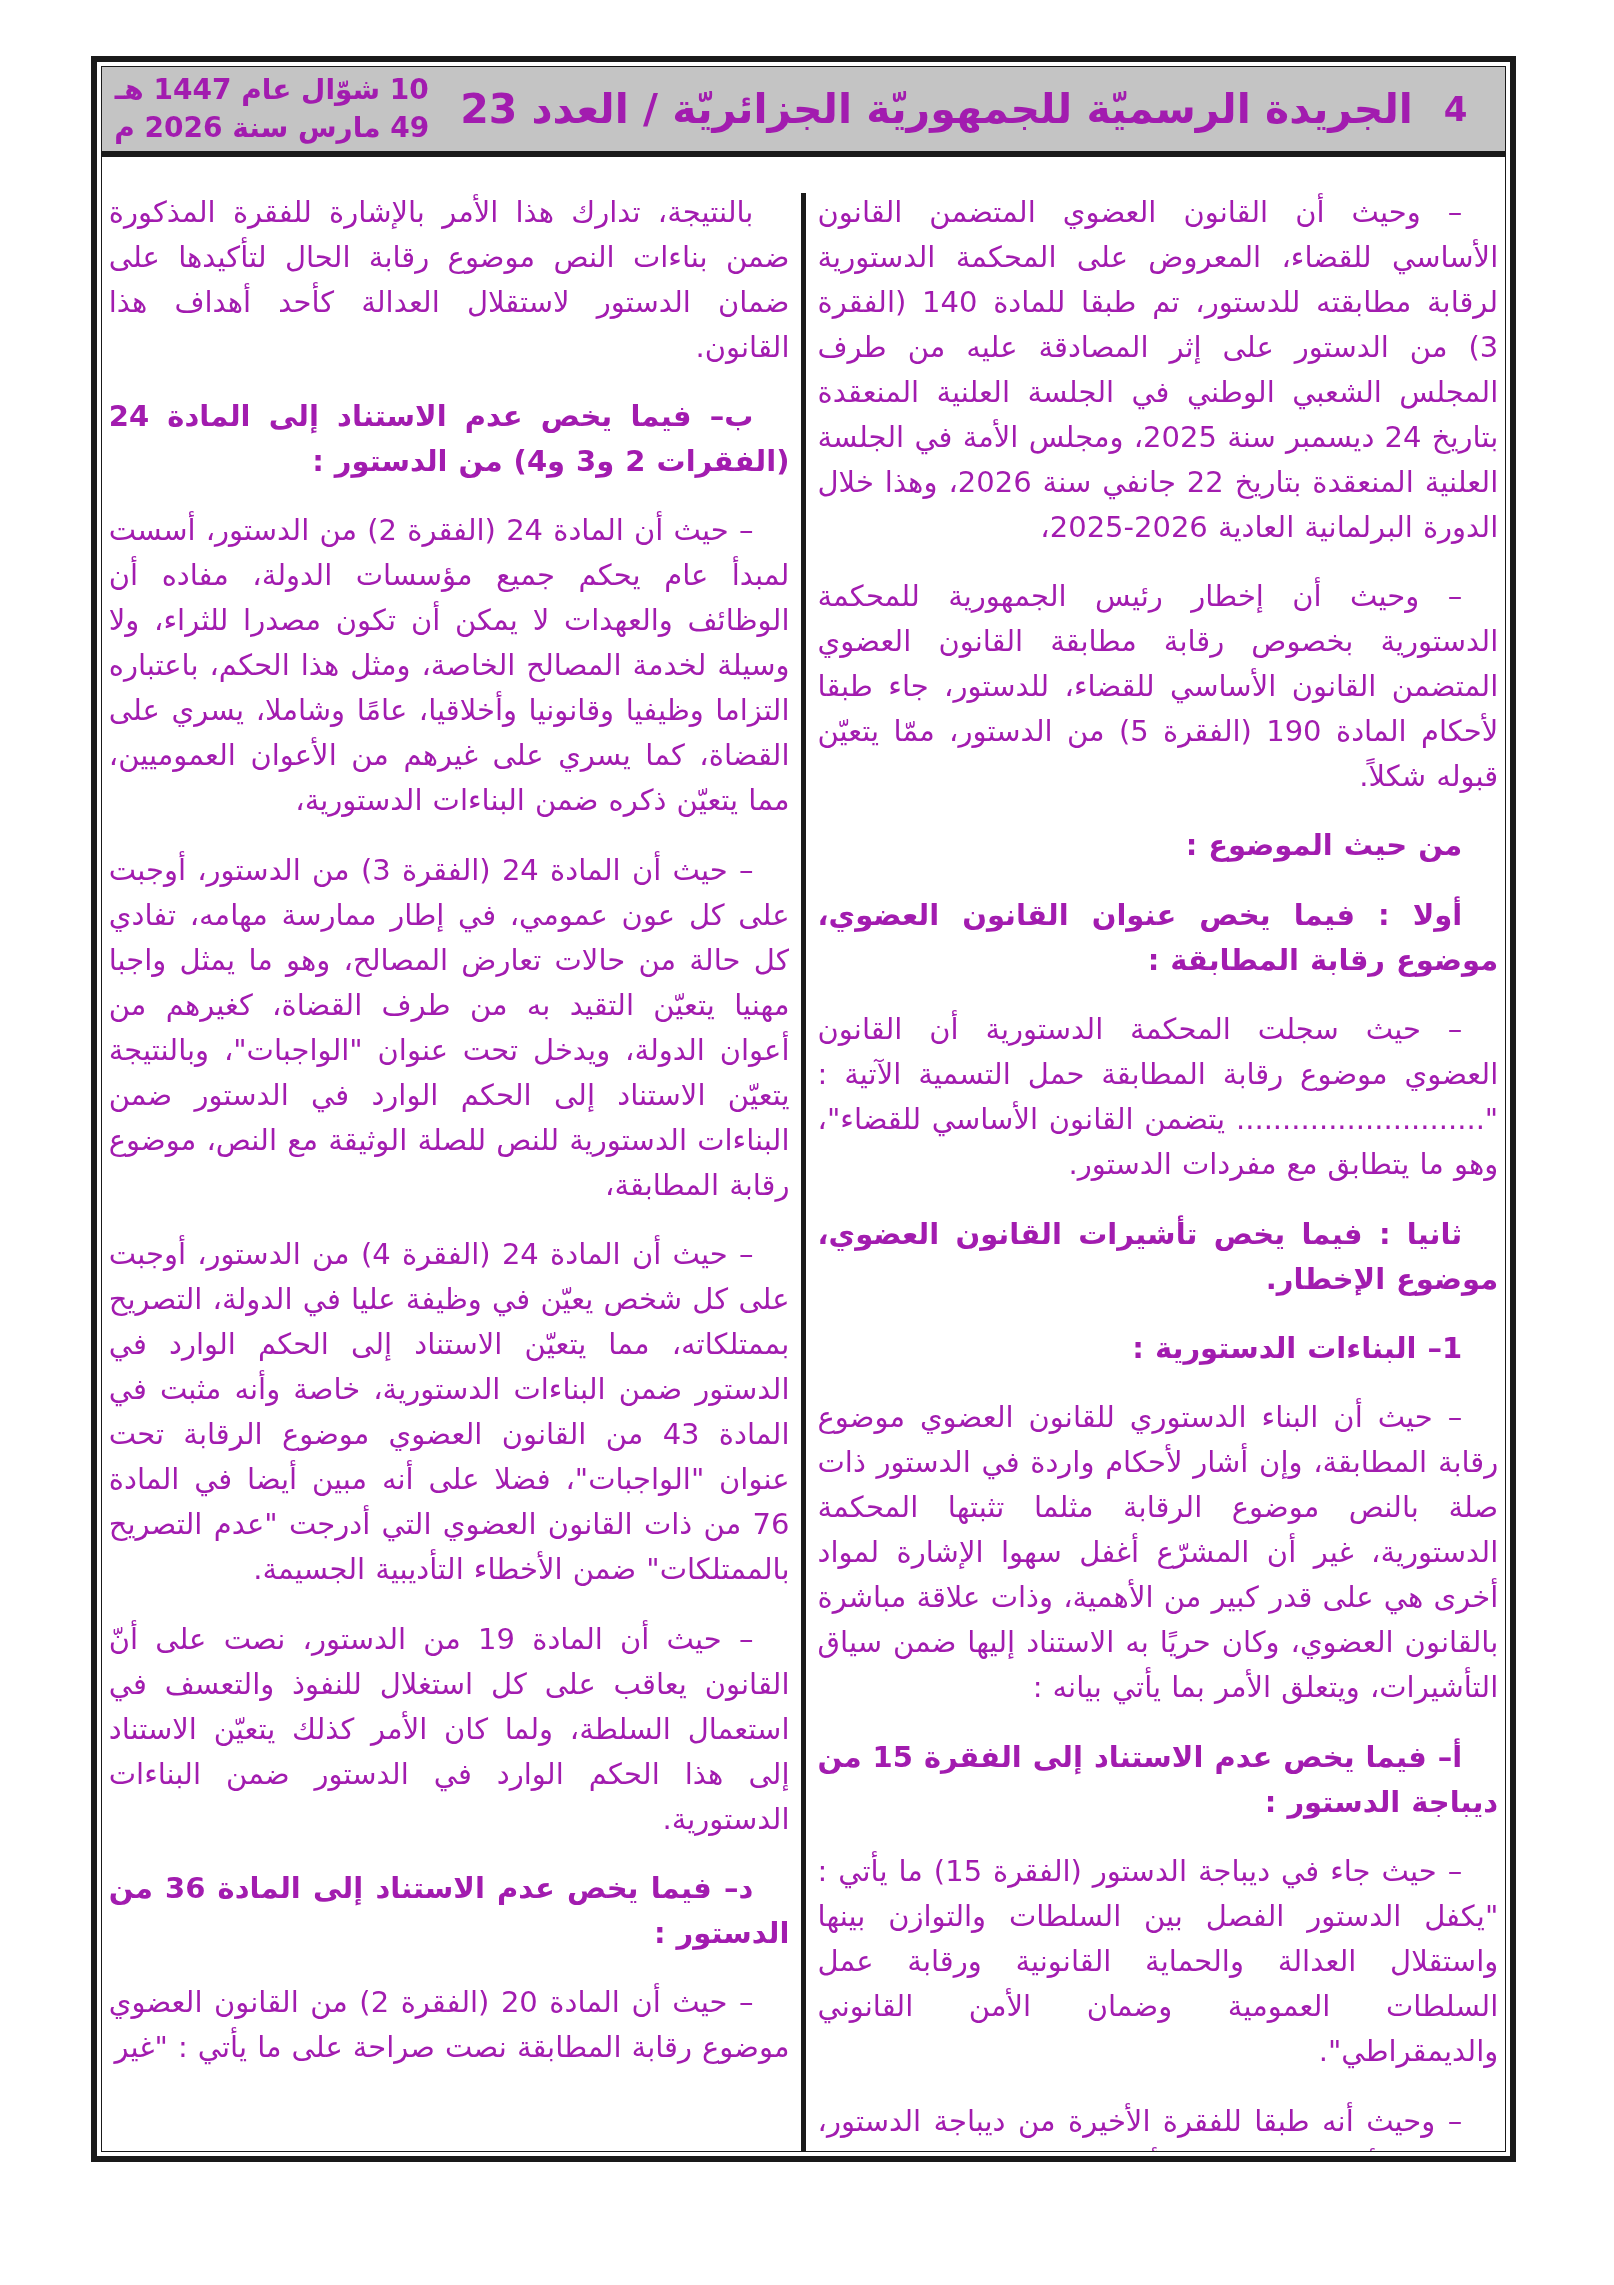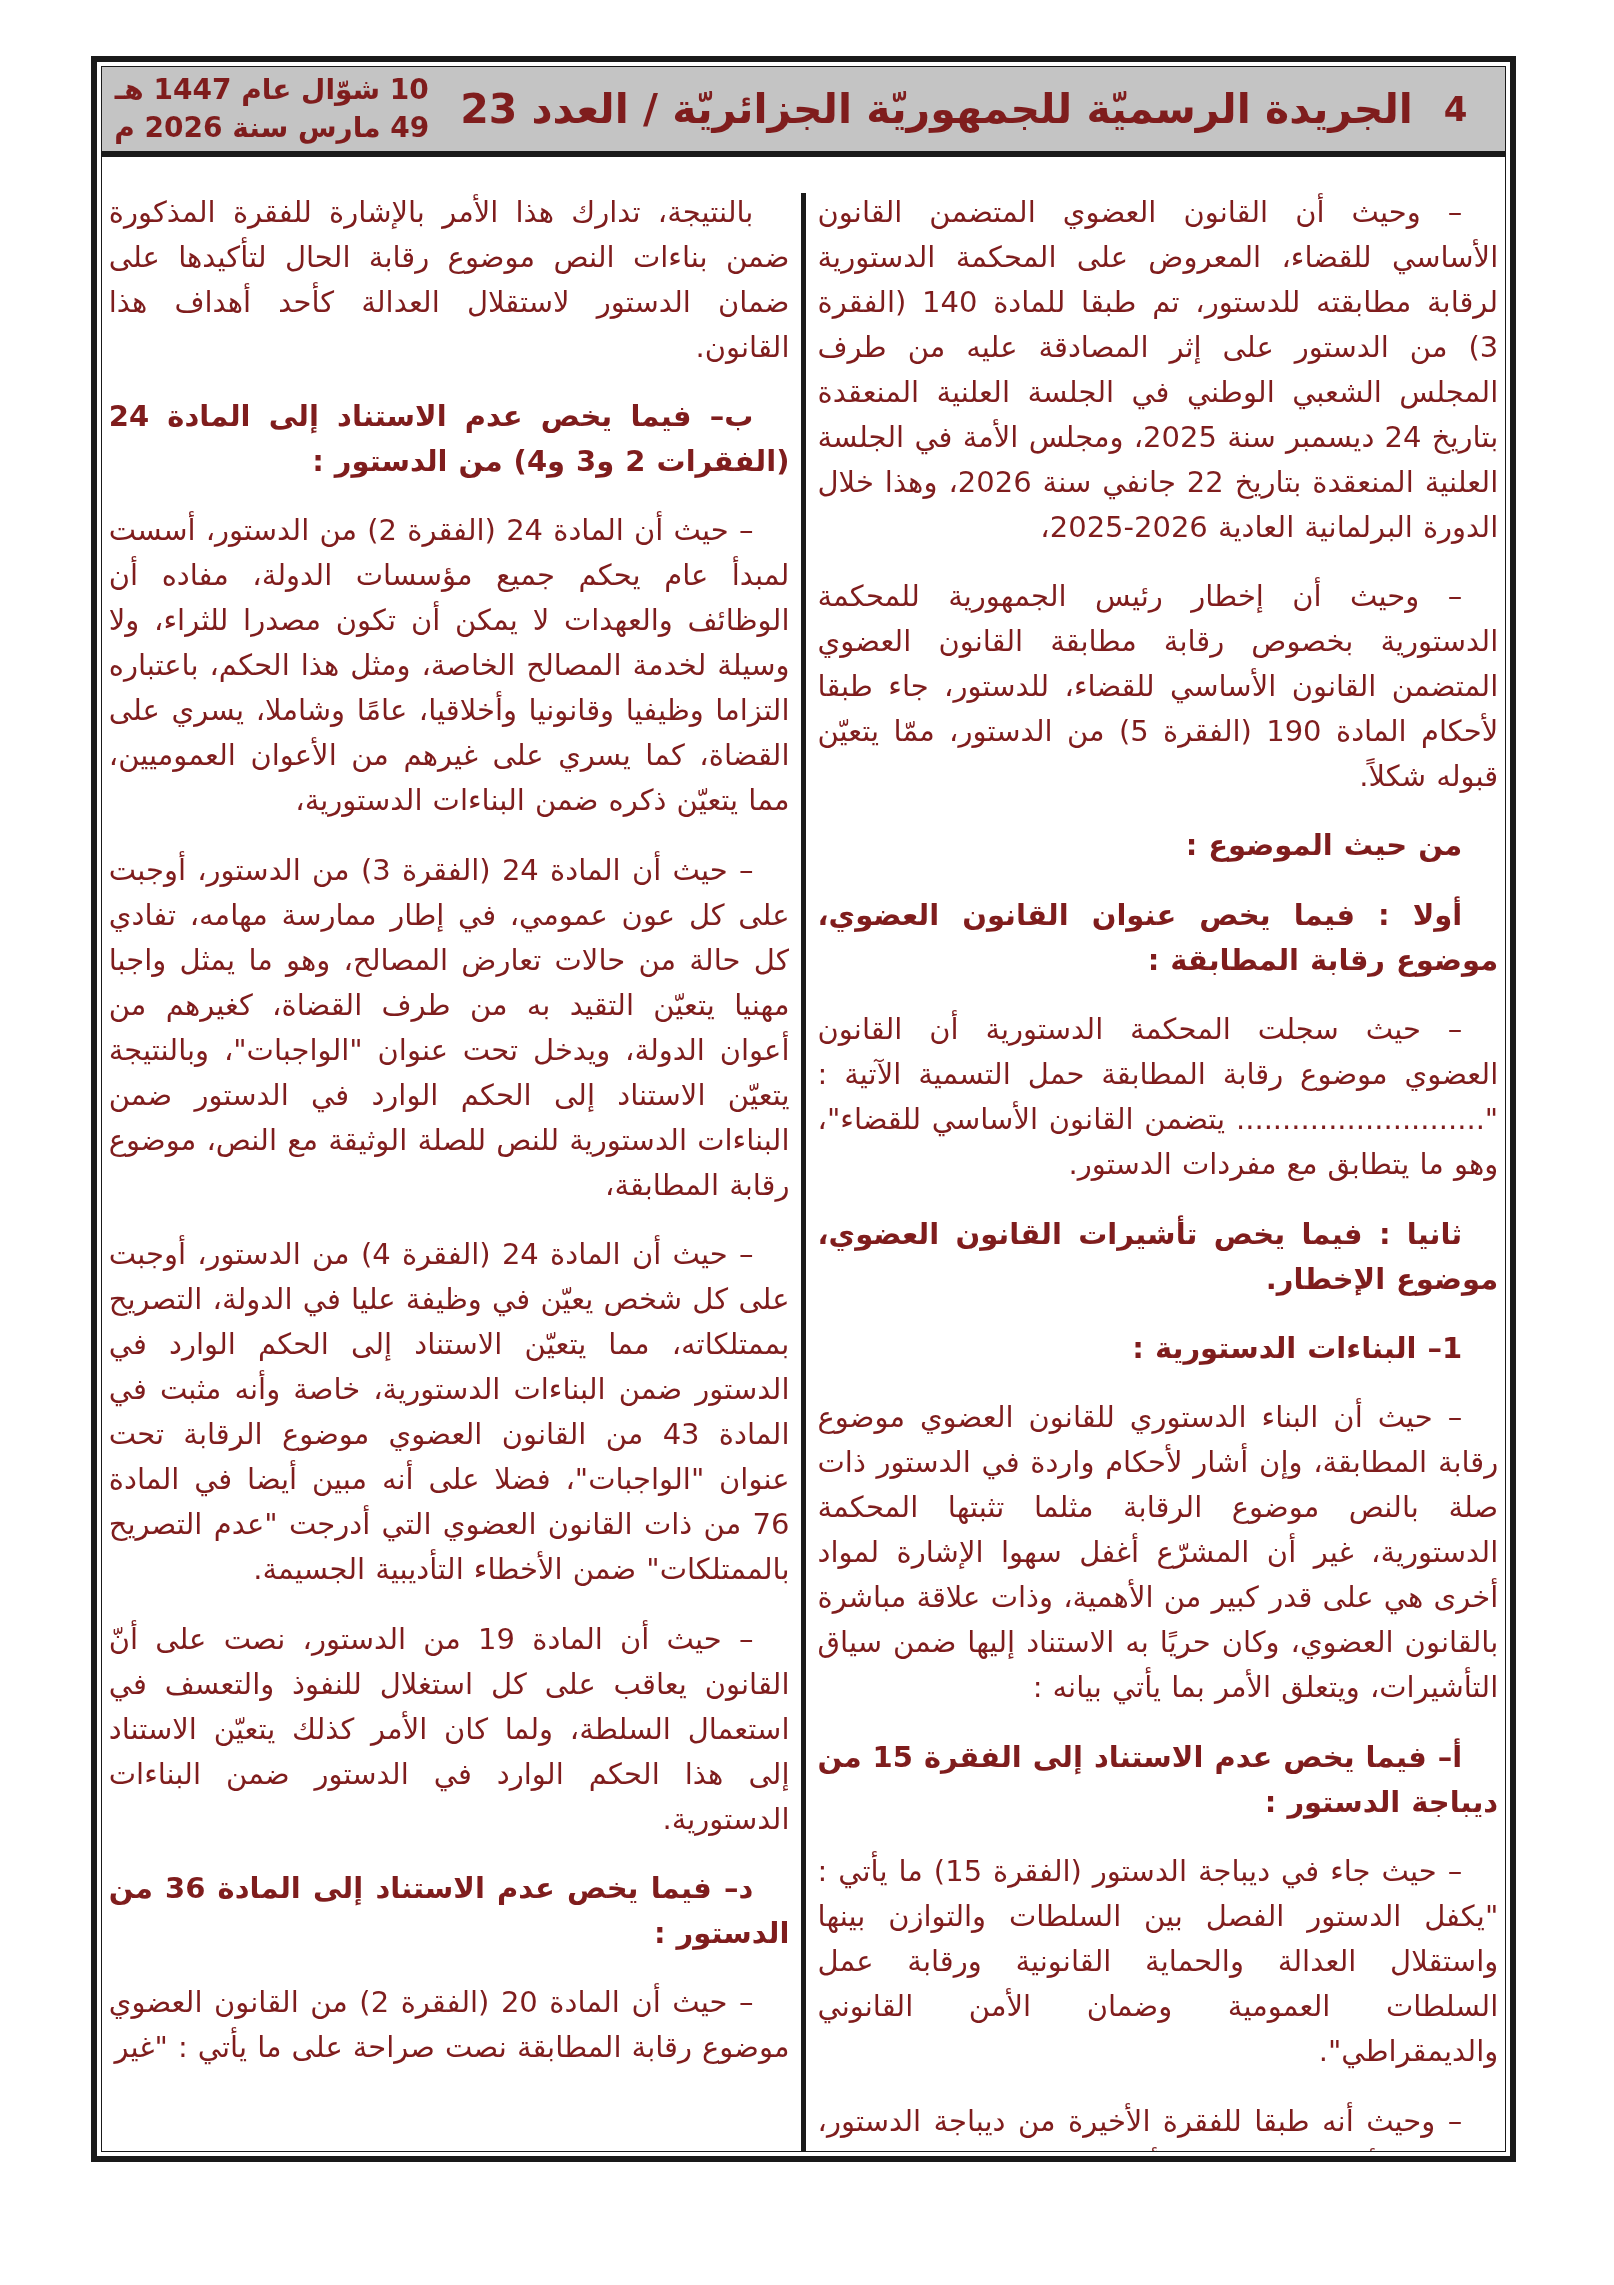--- a/index.html
+++ b/index.html
@@ -1,21 +1,21 @@
 <!DOCTYPE html>
 <html lang="ar" dir="rtl" style="font-size:14.5px"><head>
 <meta charset="utf-8">
 <style>
   html,body{margin:0;padding:0;background:#ffffff;}
   .page{
     position:relative;
     width:1615px;height:2285px;
     background:#ffffff;
     font-family:"DejaVu Sans", sans-serif;
-    color:#7f1d1d;
+    color:#a21caf;
     overflow:hidden;
   }
   .frame{
     position:absolute;left:92px;top:56px;
     width:1425px;height:2106px;
     box-sizing:border-box;
     border:6.3px solid #1a1a1a;
     padding:3.6px;
   }
   .frame-inner{

